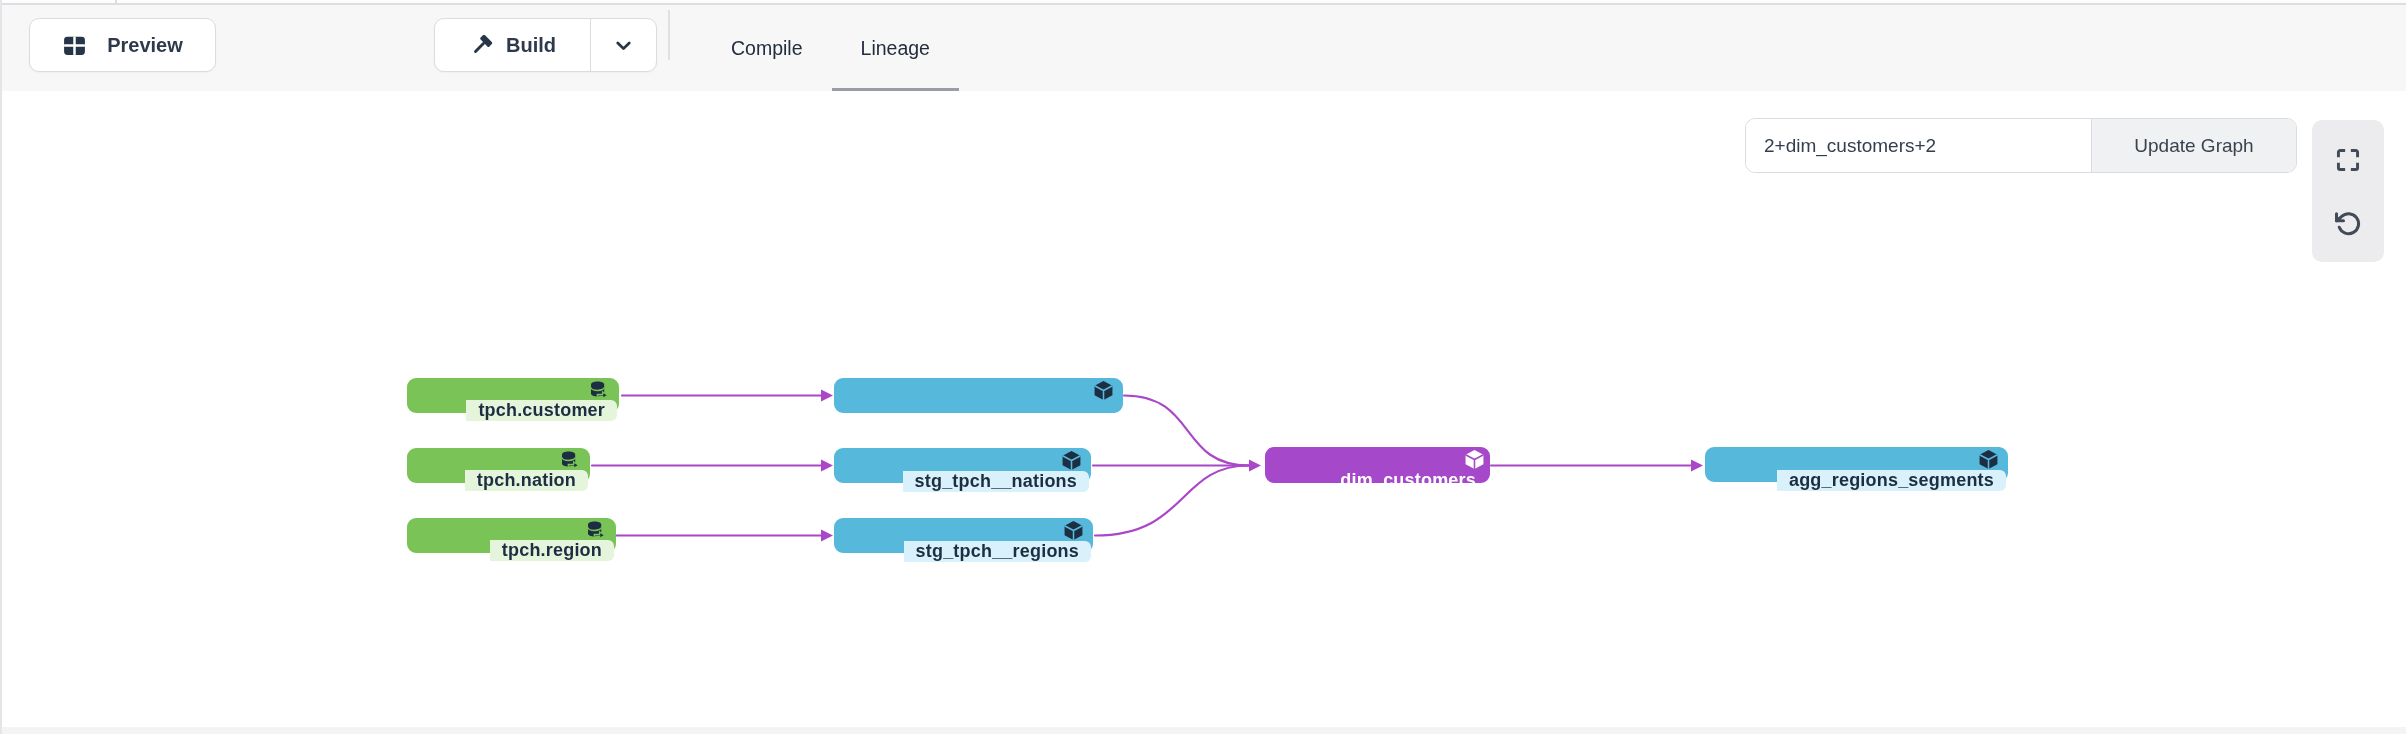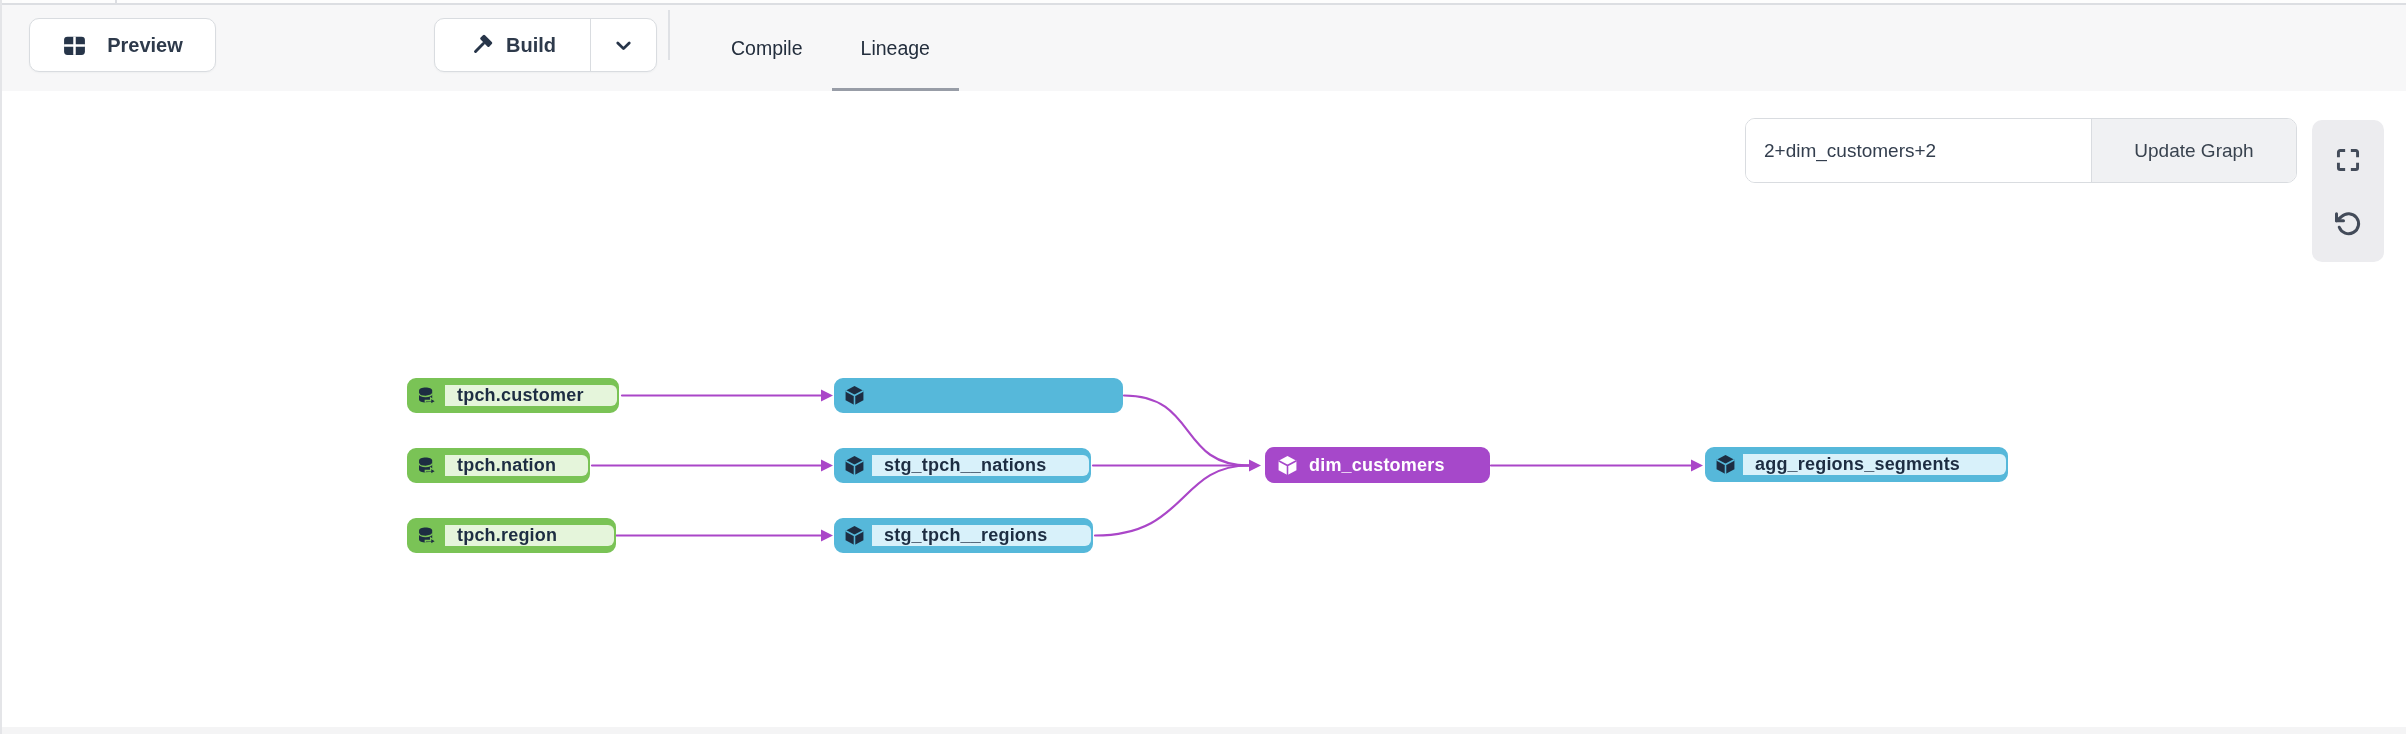--- a/index.html
+++ b/index.html
@@ -33,37 +33,37 @@
   .tab { position:relative; display:flex; align-items:center; padding:0 29px; font-size:19.5px;
          color:#232e3d; cursor:pointer; }
   .tab.active::after { content:""; position:absolute; left:0; right:0; bottom:-2px; height:5px;
                        background:#989da7; }
 
   
   .canvas { position:absolute; left:0; top:91px; width:100%; height:636px; background:#ffffff; }
   .bottom-strip { position:absolute; left:0; bottom:0; width:100%; height:7px; background:#f4f4f5; }
 
   
-  .selector-group { position:absolute; left:1743px; top:118px; width:552px; height:65px; display:flex;
+  .selector-group { position:absolute; left:1743px; top:118px; width:552px; height:55px; display:flex;
                     border:1.5px solid #d9dce0; border-radius:10px; background:#ffffff; overflow:hidden; }
   .selector-input { width:345px; height:100%; border:none; outline:none; padding:0 18px;
                     font-family:"Liberation Sans", sans-serif; font-size:19px; color:#333e4e; background:#ffffff; }
   .update-btn { flex:1; border:none; border-left:1.5px solid #d9dce0; background:#f0f1f3;
                 font-family:"Liberation Sans", sans-serif; font-size:19px; color:#39434f; cursor:pointer; }
 
   
   .side-controls { position:absolute; left:2310px; top:120px; width:72px; height:142px; background:#ececef;
                    border-radius:10px; display:flex; flex-direction:column; align-items:center;
                    justify-content:space-around; padding:8px 0; }
   .icon-btn { width:44px; height:44px; display:flex; align-items:center; justify-content:center;
               cursor:pointer; background:transparent; border:none; }
 
   
-  .node { position:absolute; height:35px; display:flex; align-items:center; border-radius:9px;
-          cursor:pointer; font-weight:bold; }
+  .node { position:absolute; height:35px; display:flex; align-items:flex-end; border-radius:9px;
+          cursor:pointer; font-weight:bold;flex-direction:column; }
   .node .nicon { width:36px; flex:none; display:flex; align-items:center; justify-content:center; }
   .node .nlabel { flex:1; display:flex; align-items:center; padding:0 12px; font-size:18px;
                   letter-spacing:.2px; color:#1d2d42; white-space:nowrap; border-radius:0 6px 6px 0; }
   .node.source { background:#7ac356; border:2px solid #7ac356; }
   .node.source .nlabel { background:#e5f5db; }
   .node.model  { background:#56b8da; border:2px solid #56b8da; }
   .node.model  .nlabel { background:#d8f1fa; }
   .node.selected { background:#a648ca; border:2px solid #a648ca; height:36px; }
   .node.selected .nlabel { background:transparent; color:#ffffff; padding-left:8px; }
   .node.selected .nicon { width:34px; padding-left:6px; }

